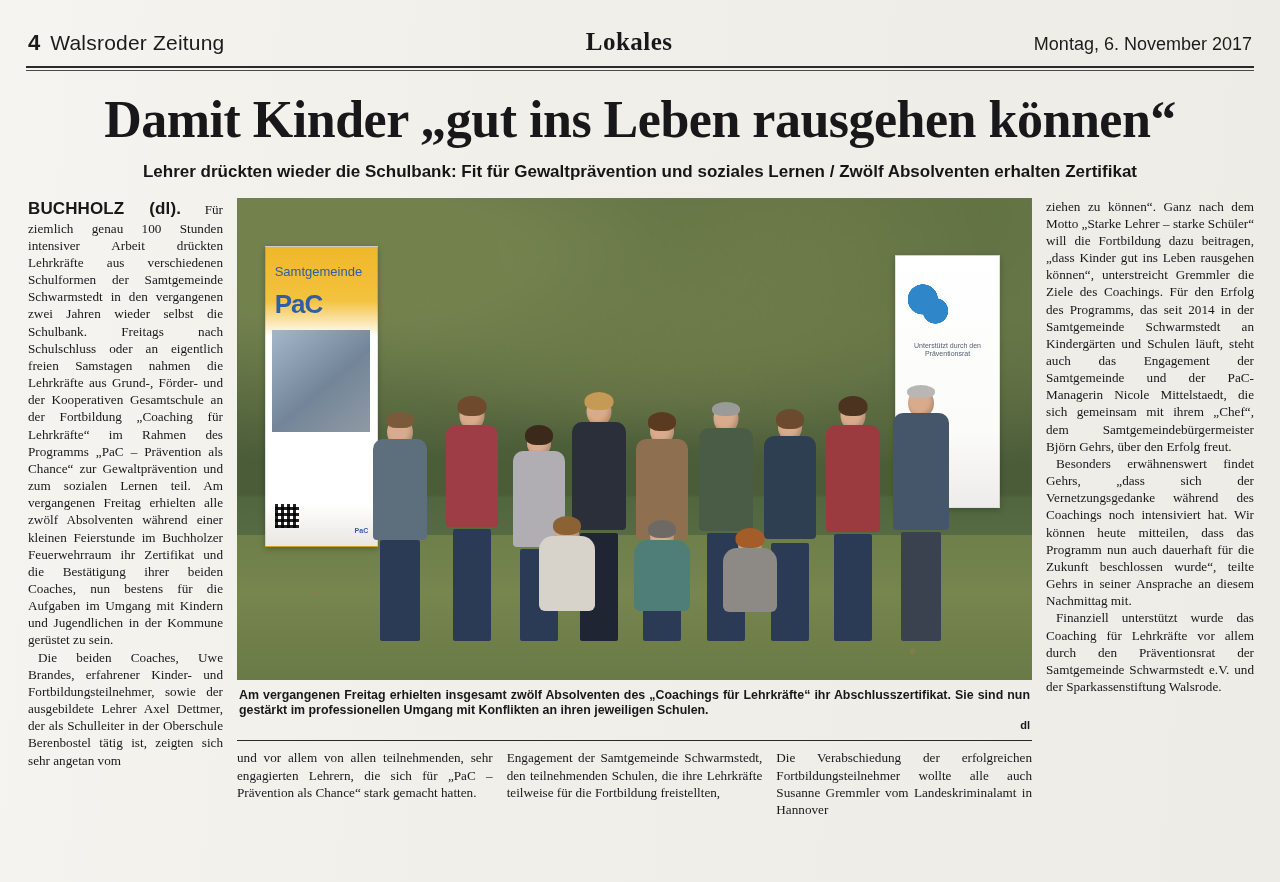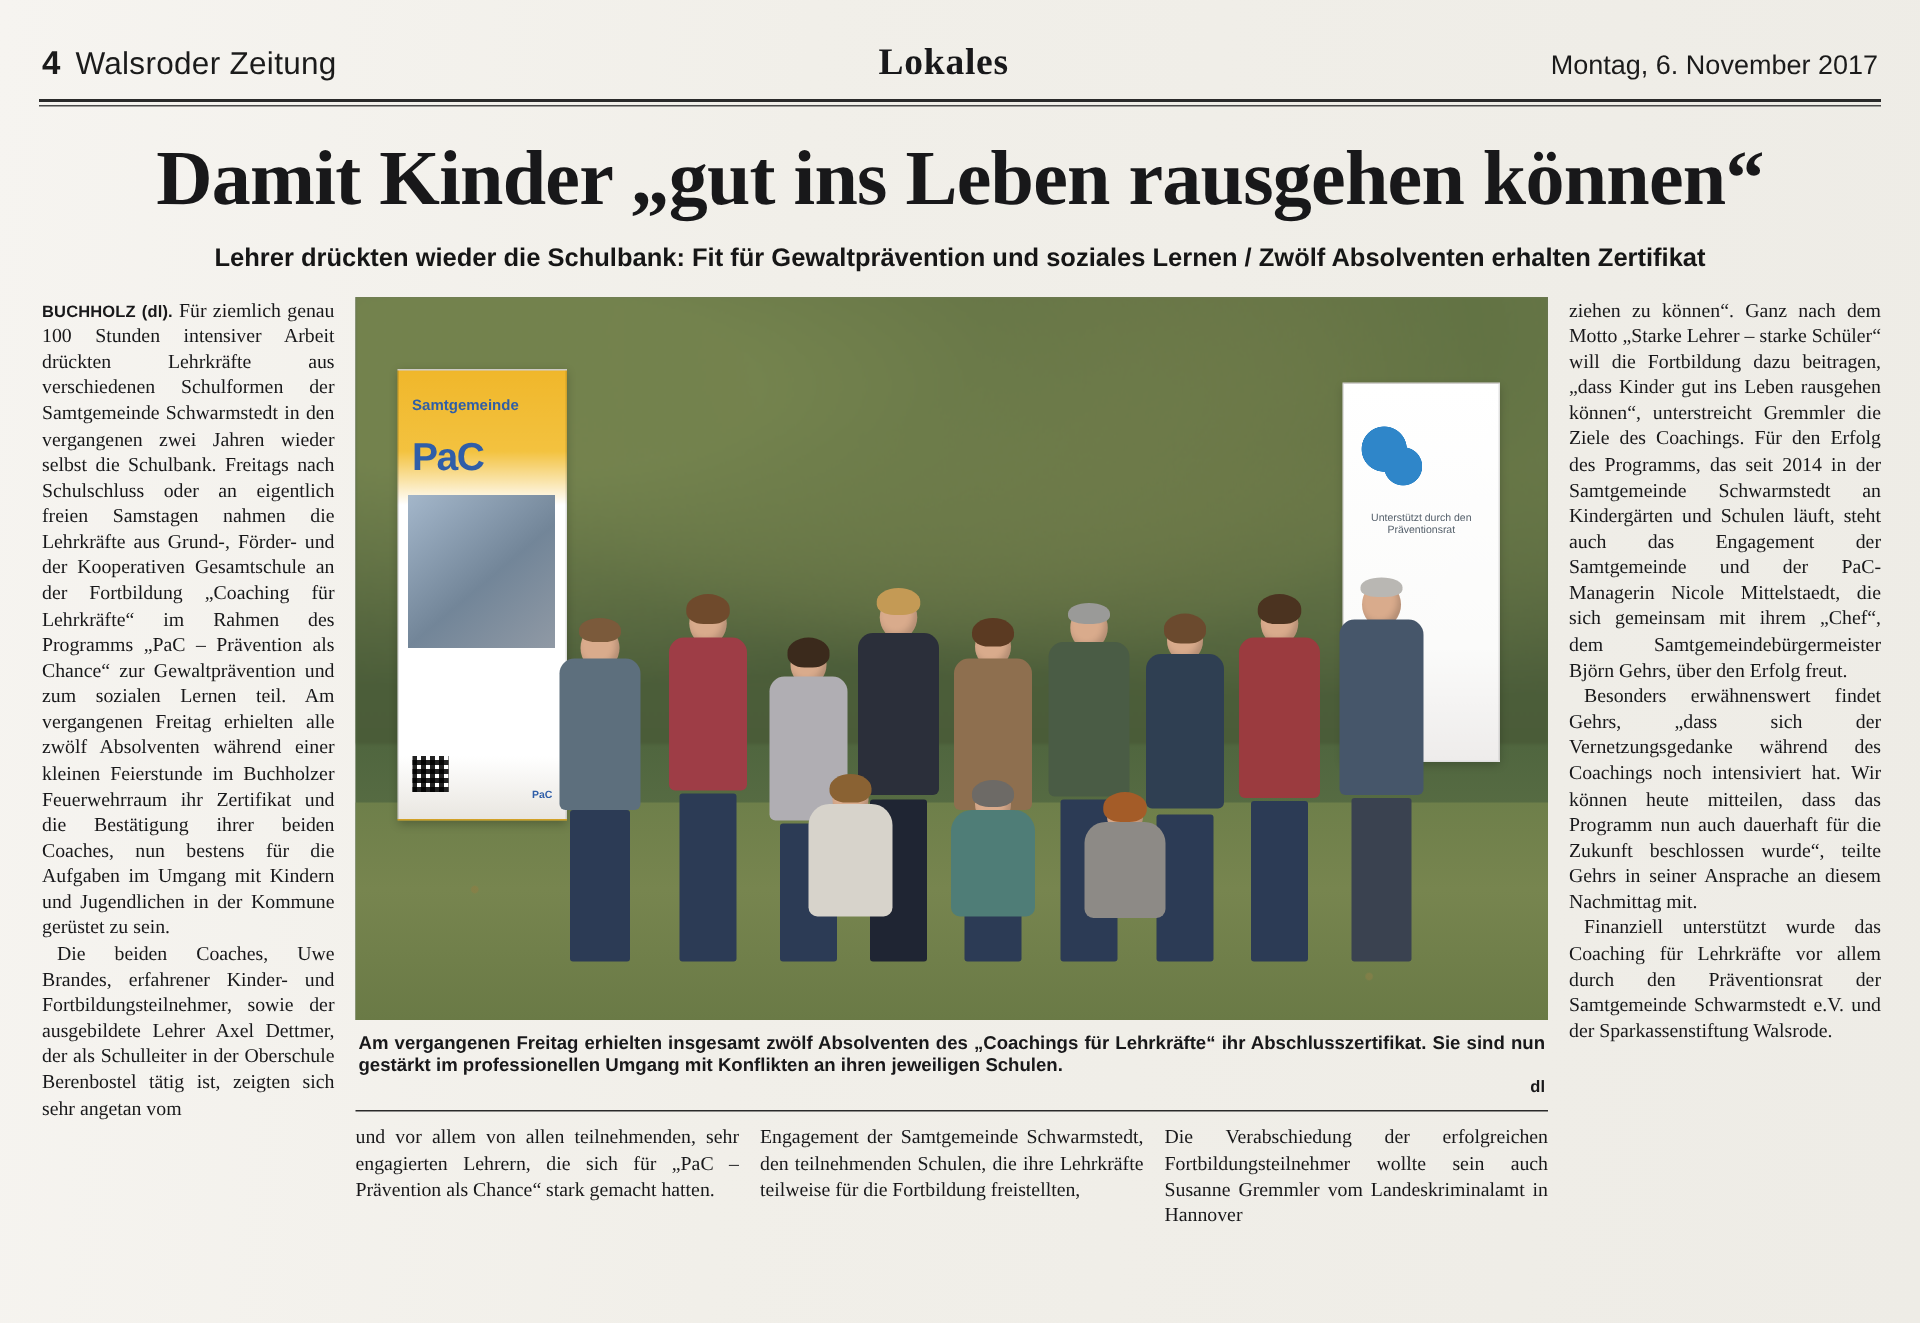--- a/index.html
+++ b/index.html
@@ -82,21 +82,21 @@
     font-size:13.2px;
     line-height:1.30;
     text-align:justify;
     hyphens:auto;
   }
   .col p{margin:0;text-indent:10px;}
   .col p.first{text-indent:0;}
   .lead-in{
     font-family:"Liberation Sans", sans-serif;
     font-weight:bold;
-    font-size:11px;
+    font-size:17px;
     letter-spacing:.1px;
     margin-top:28px;
   }
   
   .photo-wrap{position:relative;}
   .photo{
     position:relative;
     width:100%;
     height:482px;
     overflow:hidden;
@@ -132,22 +132,22 @@
   }
   .banner-left{
     position:absolute;left:3.5%;top:10%;width:14%;height:62%;
     background:linear-gradient(180deg,#f0b72b 0%,#f3c23f 18%,#ffffff 30%,#ffffff 86%,#e9e6e0 100%);
     border:1px solid rgba(0,0,0,.12);
     box-shadow:0 2px 6px rgba(0,0,0,.25);
   }
   .banner-left .bl-title{
     position:absolute;top:6%;left:8%;right:8%;
     font-family:"Liberation Sans", sans-serif;
-    font-weight:bold;color:#2f5ea8;
-    font-size:10px;line-height:1.1;
+    font-weight:normal;color:#2f5ea8;
+    font-size:13px;line-height:1.1;
   }
   .banner-left .bl-pac{
     position:absolute;top:14%;left:8%;
     font-family:"Liberation Sans", sans-serif;
     font-weight:bold;color:#2f5ea8;font-size:26px;letter-spacing:-1px;
   }
   .banner-left .bl-photo{
     position:absolute;top:28%;left:6%;right:6%;height:34%;
     background:linear-gradient(140deg,#9fb3c8,#6b7f93 55%,#8a94a0);
     opacity:.95;
@@ -350,21 +350,21 @@
       <div class="cap-rule"></div>
 
       <div class="lower">
         <div class="col">
           <p class="first">und vor allem von allen teilnehmenden, sehr engagierten Lehrern, die sich für „PaC – Prävention als Chance“ stark gemacht hatten.</p>
         </div>
         <div class="col">
           <p class="first">Engagement der Samtgemeinde Schwarmstedt, den teilnehmenden Schulen, die ihre Lehrkräfte teilweise für die Fortbildung freistellten,</p>
         </div>
         <div class="col">
-          <p class="first">Die Verabschiedung der erfolgreichen Fortbildungsteilnehmer wollte sein auch Susanne Gremmler vom Landeskriminalamt in Hannover</p>
+          <p class="first">Die Verabschiedung der erfolgreichen Fortbildungsteilnehmer wollte alle auch Susanne Gremmler vom Landeskriminalamt in Hannover</p>
         </div>
       </div>
     </div>
 
     <div class="col">
       <p class="first">ziehen zu können“. Ganz nach dem Motto „Starke Lehrer – starke Schüler“ will die Fortbildung dazu beitragen, „dass Kinder gut ins Leben rausgehen können“, unterstreicht Gremmler die Ziele des Coachings. Für den Erfolg des Programms, das seit 2014 in der Samtgemeinde Schwarmstedt an Kindergärten und Schulen läuft, steht auch das Engagement der Samtgemeinde und der PaC-Managerin Nicole Mittelstaedt, die sich gemeinsam mit ihrem „Chef“, dem Samtgemeindebürgermeister Björn Gehrs, über den Erfolg freut.</p>
       <p>Besonders erwähnenswert findet Gehrs, „dass sich der Vernetzungsgedanke während des Coachings noch intensiviert hat. Wir können heute mitteilen, dass das Programm nun auch dauerhaft für die Zukunft beschlossen wurde“, teilte Gehrs in seiner Ansprache an diesem Nachmittag mit.</p>
       <p>Finanziell unterstützt wurde das Coaching für Lehrkräfte vor allem durch den Präventionsrat der Samtgemeinde Schwarmstedt e.V. und der Sparkassenstiftung Walsrode.</p>
     </div>
 

